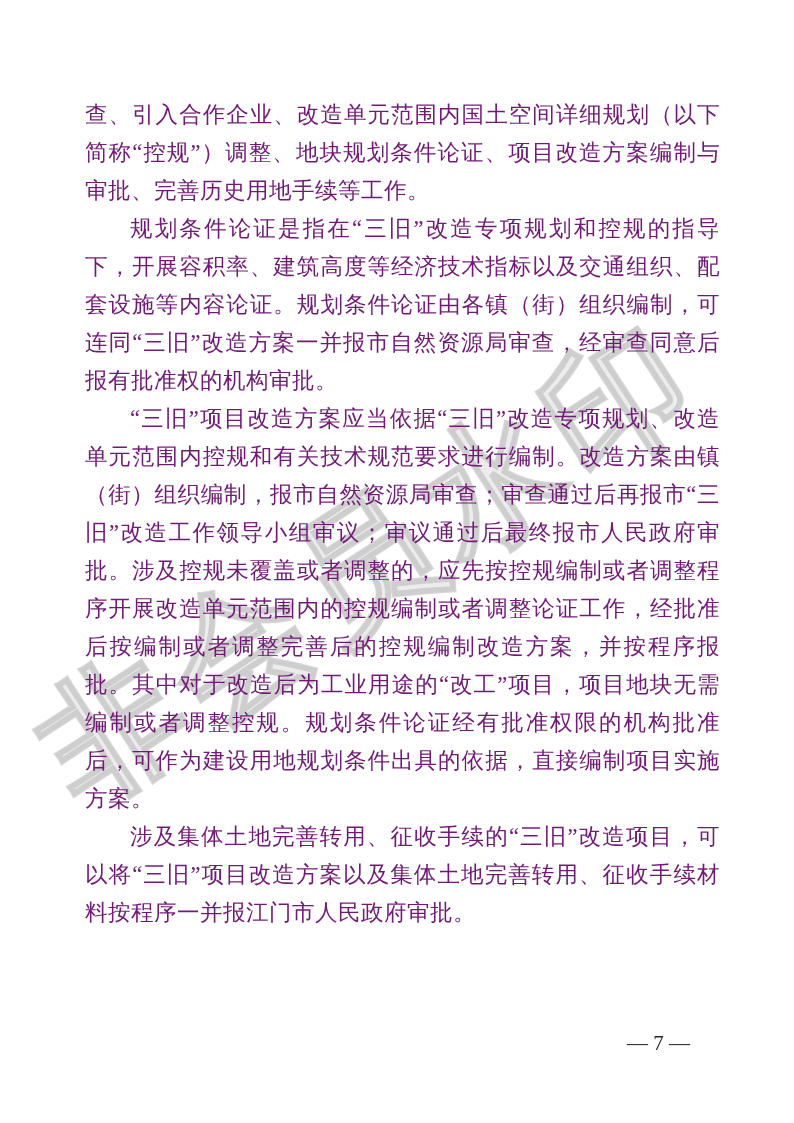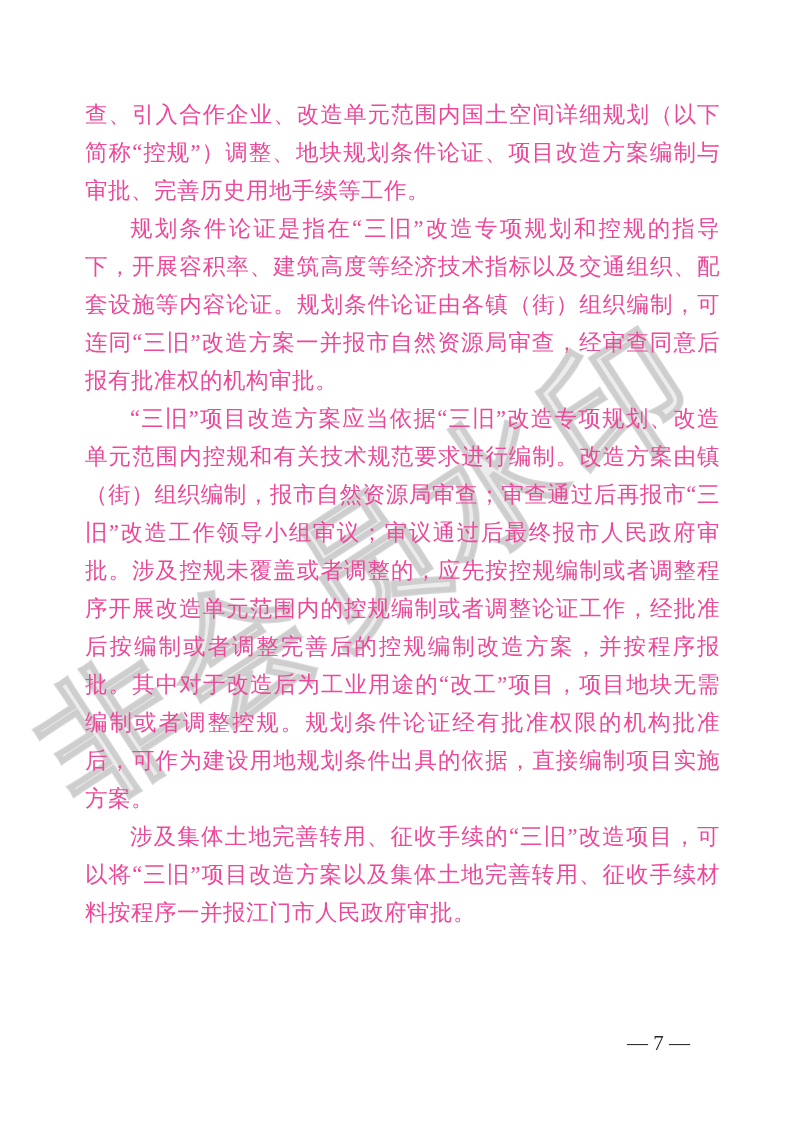--- a/index.html
+++ b/index.html
@@ -29,21 +29,21 @@
     color: rgba(205, 205, 205, 0.38);
     -webkit-text-stroke: 2px rgba(170, 170, 170, 0.45);
     user-select: none;
     pointer-events: none;
   }
   .doc-body {
     position: absolute;
     left: 85px;
     top: 96px;
     width: 635px;
-    color: #ec4899;
+    color: #701a75;
     font-size: 22.5px;
     line-height: 38px;
     text-align: justify;
     text-justify: inter-ideograph;
   }
   .para {
     margin: 0;
     padding: 0;
     letter-spacing: 0.5px;
   }

